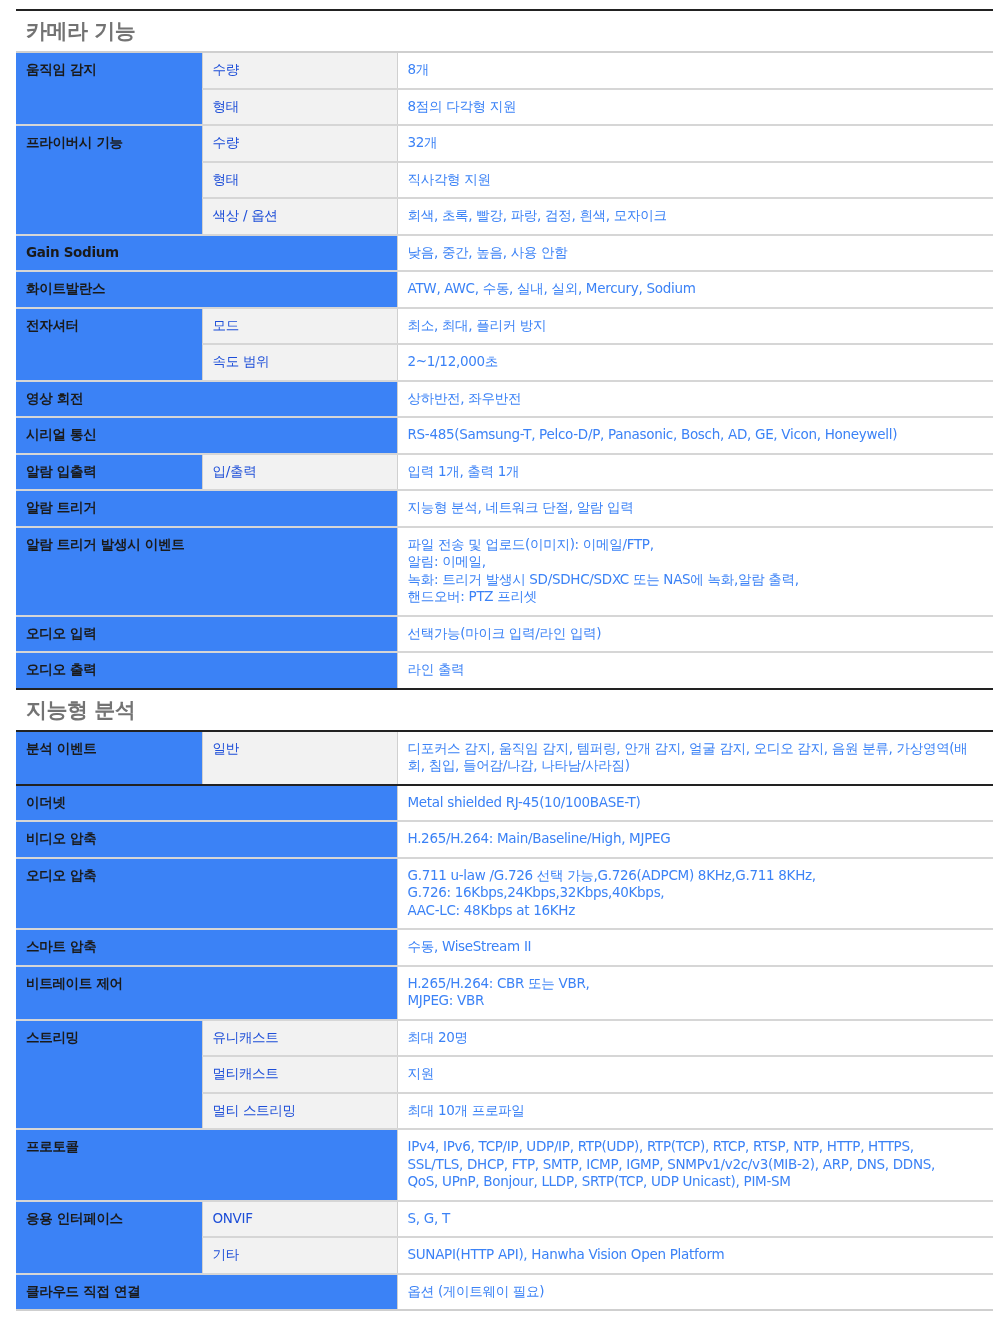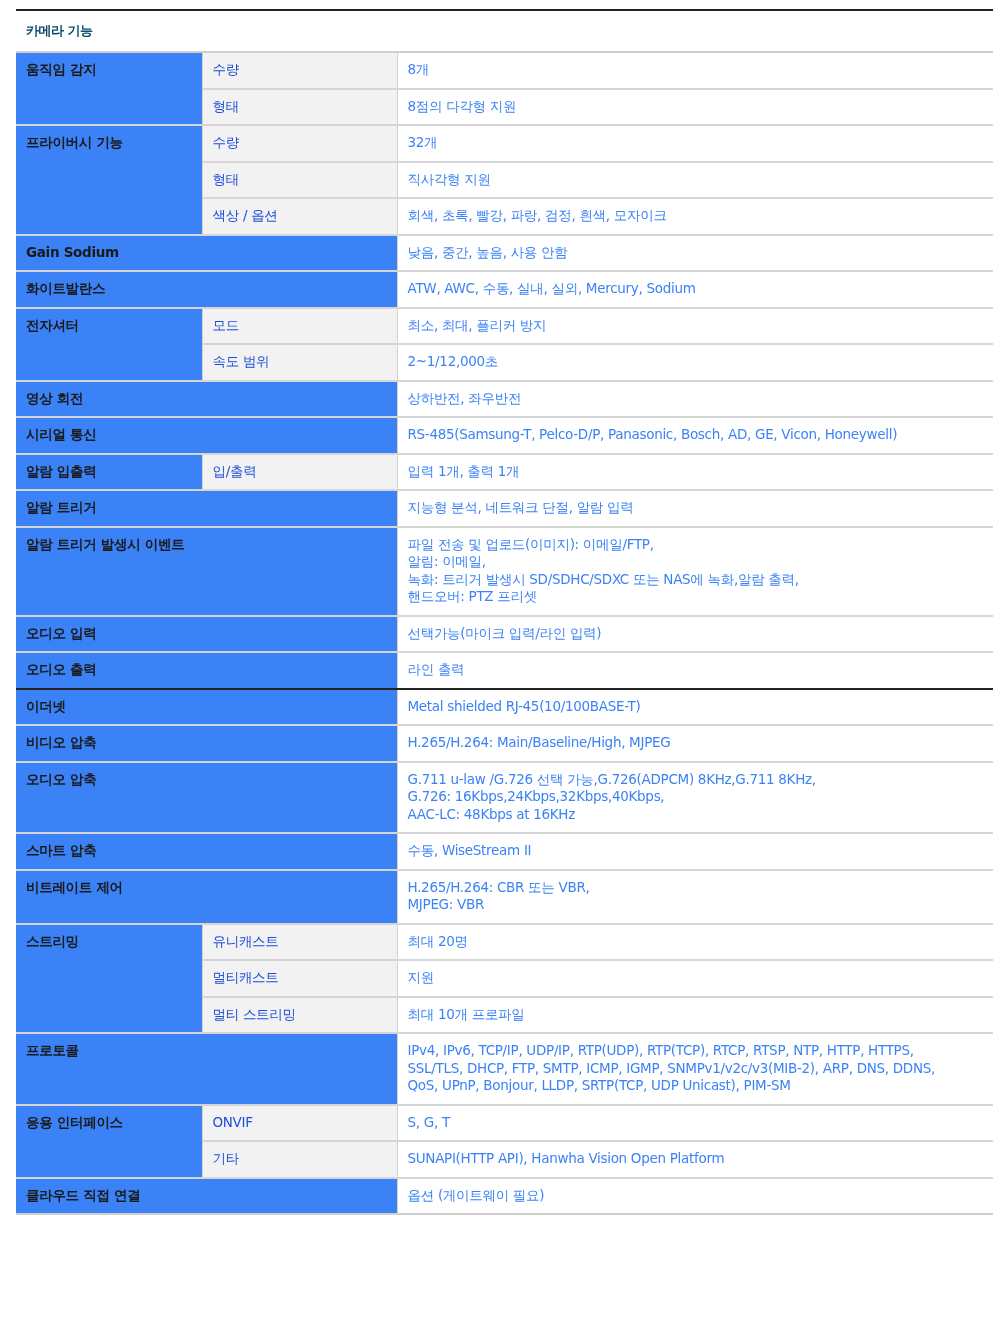--- a/index.html
+++ b/index.html
@@ -6,21 +6,21 @@
   body {
     width: 1000px; height: 1343px; overflow: hidden;
     font-family: "DejaVu Sans", "Liberation Sans", sans-serif;
     color: #222222;
   }
   .page { position: absolute; left: 16px; top: 9px; width: 977px; }
   .section { border-top: 2px solid #222; }
   .section-title {
     height: 40px; line-height: 40px;
     padding-left: 10px;
-    font-size: 13px; font-weight: bold; color: #0c4a6e;
+    font-size: 21px; font-weight: bold; color: #737373;
     border-bottom: 2px solid #222;
     letter-spacing: -0.5px;
   }
   .section.first .section-title { border-bottom: 2px solid #cfcfcf; }
   table { border-collapse: collapse; width: 977px; table-layout: fixed; }
   col.c1 { width: 186px; }
   col.c2 { width: 195px; }
   col.c3 { width: 596px; }
   td {
     vertical-align: top;
@@ -118,20 +118,37 @@
         <td class="val">선택가능(마이크 입력/라인 입력)</td>
       </tr>
       <tr class="last">
         <td class="label" colspan="2">오디오 출력</td>
         <td class="val">라인 출력</td>
       </tr>
     </tbody>
       </table>
   </div>
 
+  <div class="section-block">
+    <div class="section-title">지능형 분석</div>
+    <table class="section-end">
+      <colgroup>
+          <col class="c1">
+          <col class="c2">
+          <col class="c3">
+        </colgroup>
+      <tbody>
+          <tr class="last">
+        <td class="label">분석 이벤트</td>
+        <td class="sub">일반</td>
+        <td class="val">디포커스 감지, 움직임 감지, 템퍼링, 안개 감지, 얼굴 감지, 오디오 감지, 음원 분류, 가상영역(배회, 침입, 들어감/나감, 나타남/사라짐)</td>
+      </tr>
+    </tbody>
+      </table>
+  </div>
 
   <div class="section-block">
     <table class="final-end">
       <colgroup>
           <col class="c1">
           <col class="c2">
           <col class="c3">
         </colgroup>
       <tbody>
           <tr>

